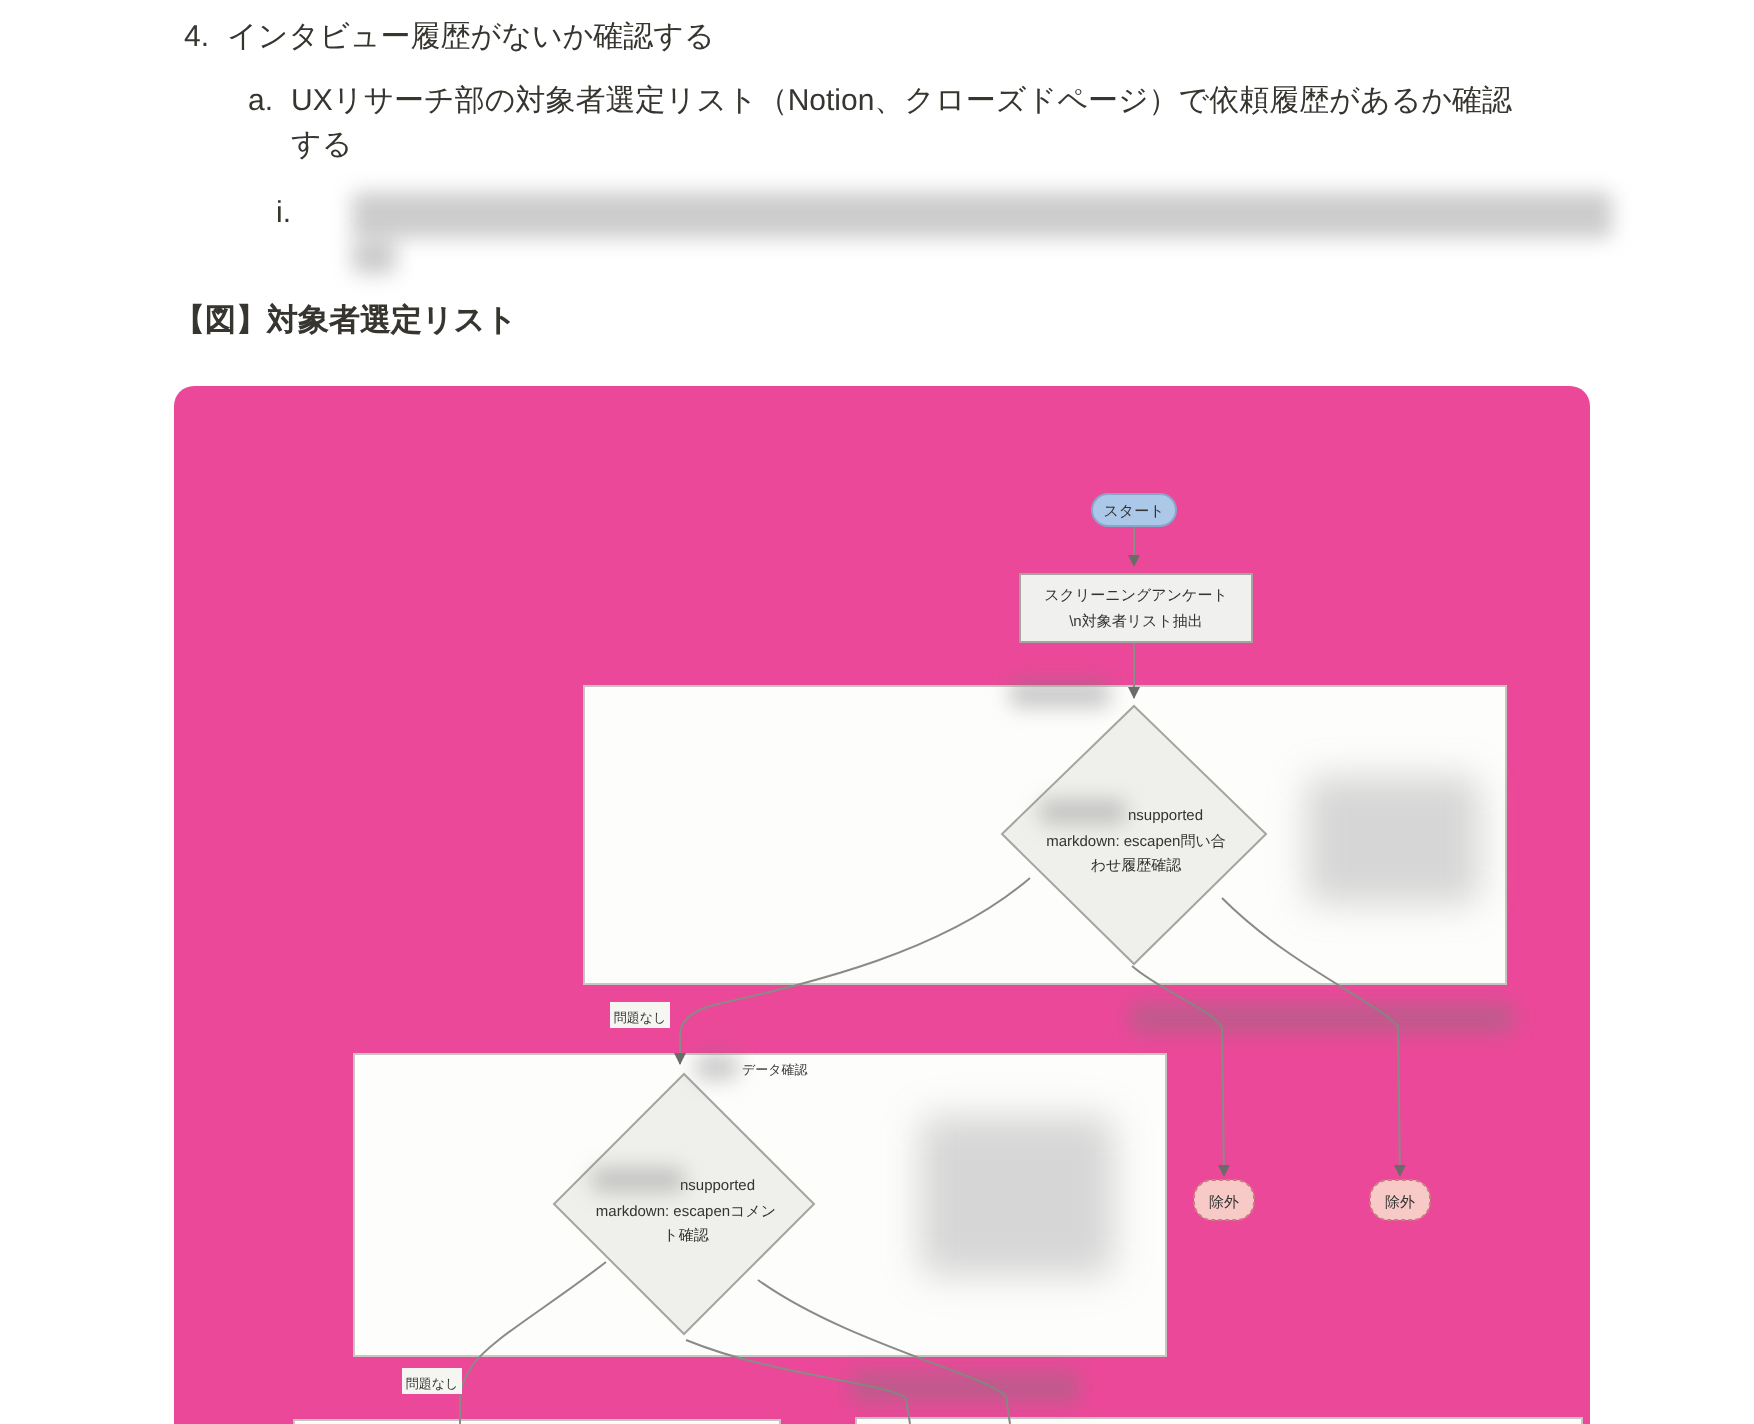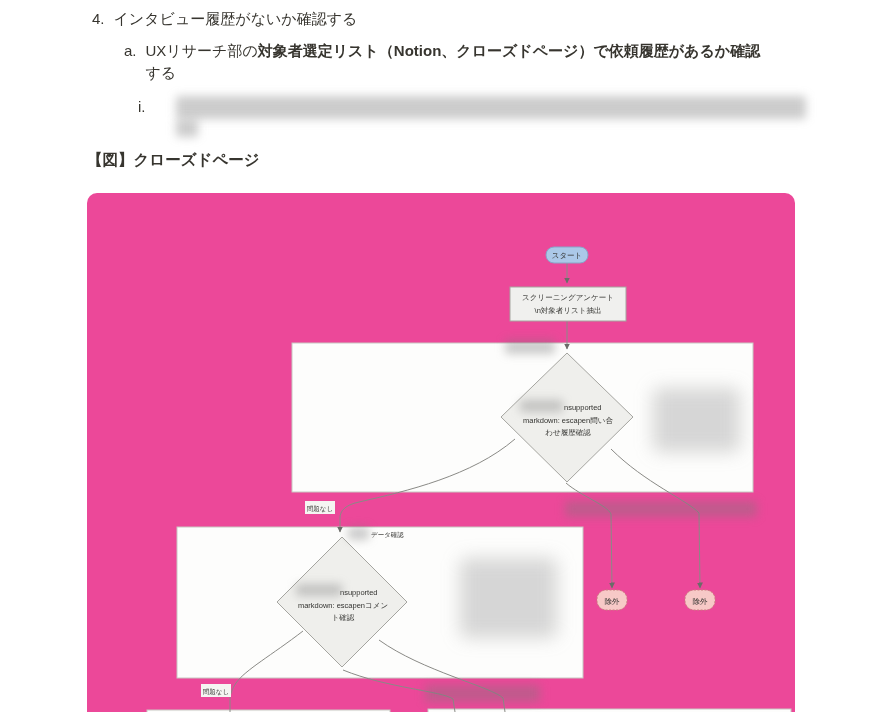--- a/index.html
+++ b/index.html
@@ -3,21 +3,21 @@
 <meta charset="utf-8">
 <style>
   html,body{margin:0;padding:0;}
   body{
     width:877px;height:712px;overflow:hidden;background:#ffffff;
     font-family:"Liberation Sans","DejaVu Sans",sans-serif;color:#37352f;
     position:relative;
   }
   .doc-row{position:absolute;display:flex;font-size:15px;line-height:1.45;}
   .marker{flex:0 0 auto;margin-right:9px;}
-  .b{font-weight:700;}
+  .b{font-weight:400;}
   .heading{position:absolute;font-size:15.5px;font-weight:700;}
   
   .blur{position:absolute;background:rgba(120,120,120,.38);filter:blur(5px);border-radius:3px;}
   .blur-soft{position:absolute;background:rgba(125,125,125,.30);filter:blur(9px);border-radius:6px;}
   
   #diagram-card{
     position:absolute;left:87px;top:193px;width:708px;height:519px;
     background:#ec4899;border-radius:10px 10px 0 0;
   }
   #diagram-card svg{position:absolute;left:0;top:0;}
@@ -48,21 +48,21 @@
   </span>
 </div>
 
 <div class="doc-row" style="left:138px;top:96px;">
   <span class="marker">i.</span>
 </div>
 
 <div class="blur" style="left:176px;top:96px;width:630px;height:23px;"></div>
 <div class="blur" style="left:176px;top:120px;width:22px;height:17px;"></div>
 
-<div class="heading" style="left:87px;top:150px;">【図】クローズドページ</div>
+<div class="heading" style="left:87px;top:150px;">【図】対象者選定リスト</div>
 
 <div id="diagram-card">
   <svg width="708" height="519" viewBox="0 0 708 519">
     <defs>
       <marker id="arr" markerWidth="7" markerHeight="7" refX="5.5" refY="3" orient="auto">
         <path d="M0,0 L6,3 L0,6 z" fill="#6b6b68"></path>
       </marker>
     </defs>
 
     <rect class="sg" x="205" y="150" width="461" height="149"></rect>

